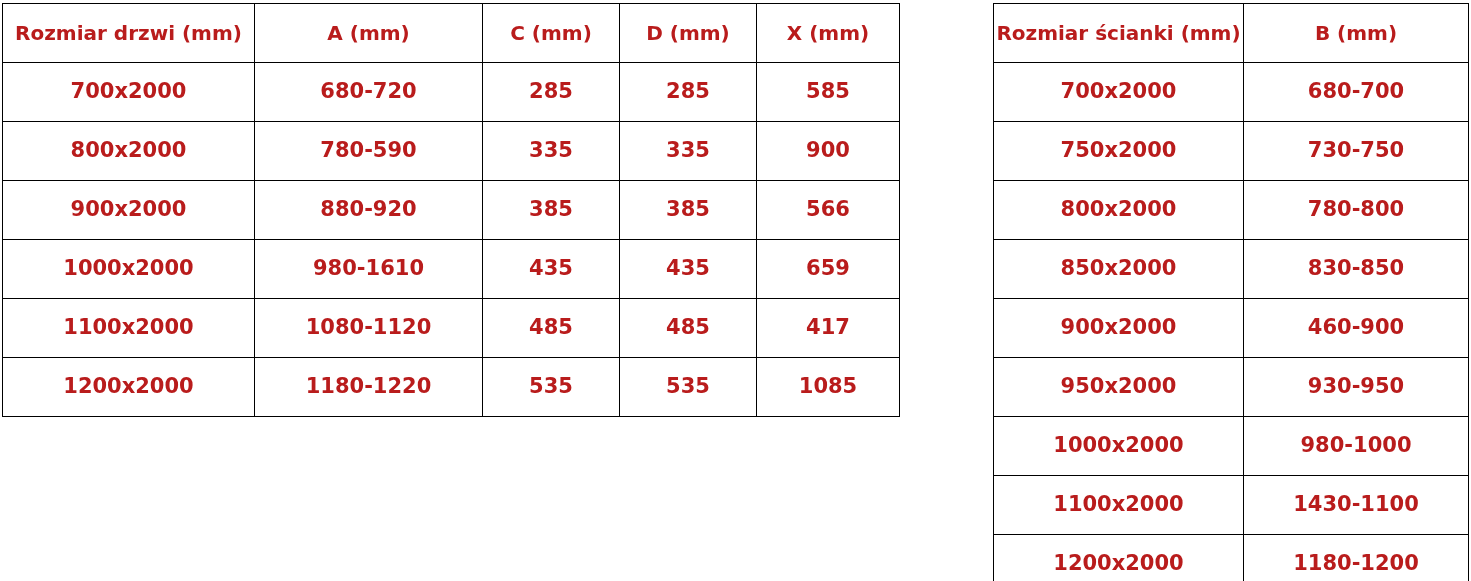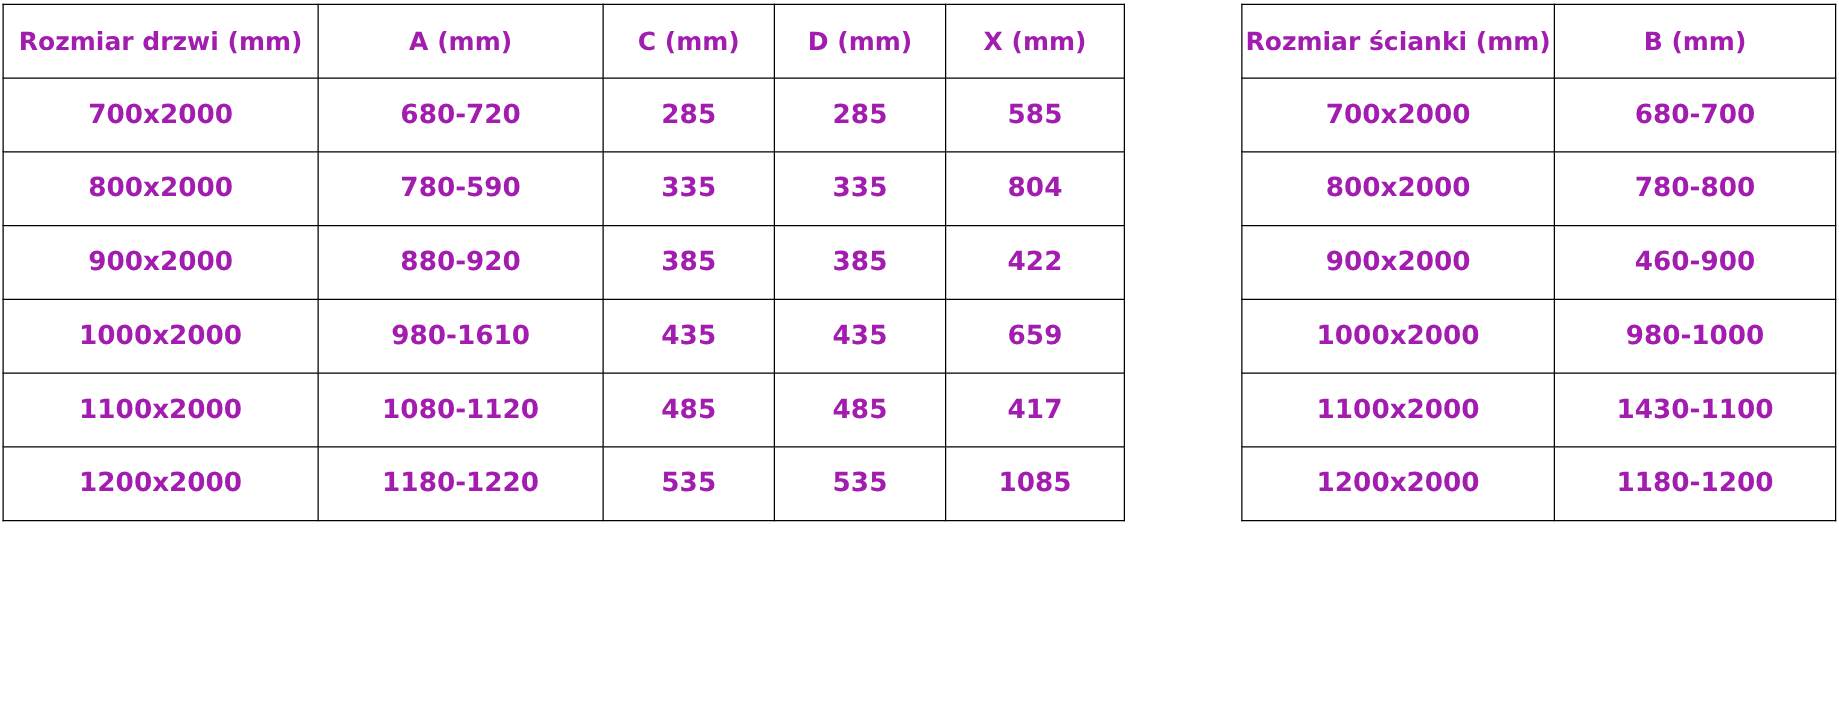--- a/index.html
+++ b/index.html
@@ -25,21 +25,21 @@
     table-layout: fixed;
     position: absolute;
     background: #ffffff;
   }
   table.spec td, table.spec th {
     border: 1px solid #000000;
     text-align: center;
     vertical-align: middle;
     font-size: 21px;
     font-weight: bold;
-    color: #a21caf;
+    color: #b91c1c;
     padding: 0;
     height: 58px;
     line-height: 1.1;
     white-space: nowrap;
   }
   table.spec th {
     font-size: 20px;
     font-weight: bold;
     height: 60px;
   }
@@ -92,28 +92,28 @@
         <td>680-720</td>
         <td>285</td>
         <td>285</td>
         <td>585</td>
       </tr>
       <tr>
         <td>800x2000</td>
         <td>780-590</td>
         <td>335</td>
         <td>335</td>
-        <td>804</td>
+        <td>900</td>
       </tr>
       <tr>
         <td>900x2000</td>
         <td>880-920</td>
         <td>385</td>
         <td>385</td>
-        <td>422</td>
+        <td>566</td>
       </tr>
       <tr>
         <td>1000x2000</td>
         <td>980-1610</td>
         <td>435</td>
         <td>435</td>
         <td>659</td>
       </tr>
       <tr>
         <td>1100x2000</td>
@@ -142,26 +142,38 @@
         <th>Rozmiar ścianki (mm)</th>
         <th>B (mm)</th>
       </tr>
     </thead>
     <tbody>
       <tr>
         <td>700x2000</td>
         <td>680-700</td>
       </tr>
       <tr>
+        <td>750x2000</td>
+        <td>730-750</td>
+      </tr>
+      <tr>
         <td>800x2000</td>
         <td>780-800</td>
       </tr>
       <tr>
+        <td>850x2000</td>
+        <td>830-850</td>
+      </tr>
+      <tr>
         <td>900x2000</td>
         <td>460-900</td>
+      </tr>
+      <tr>
+        <td>950x2000</td>
+        <td>930-950</td>
       </tr>
       <tr>
         <td>1000x2000</td>
         <td>980-1000</td>
       </tr>
       <tr>
         <td>1100x2000</td>
         <td>1430-1100</td>
       </tr>
       <tr>

